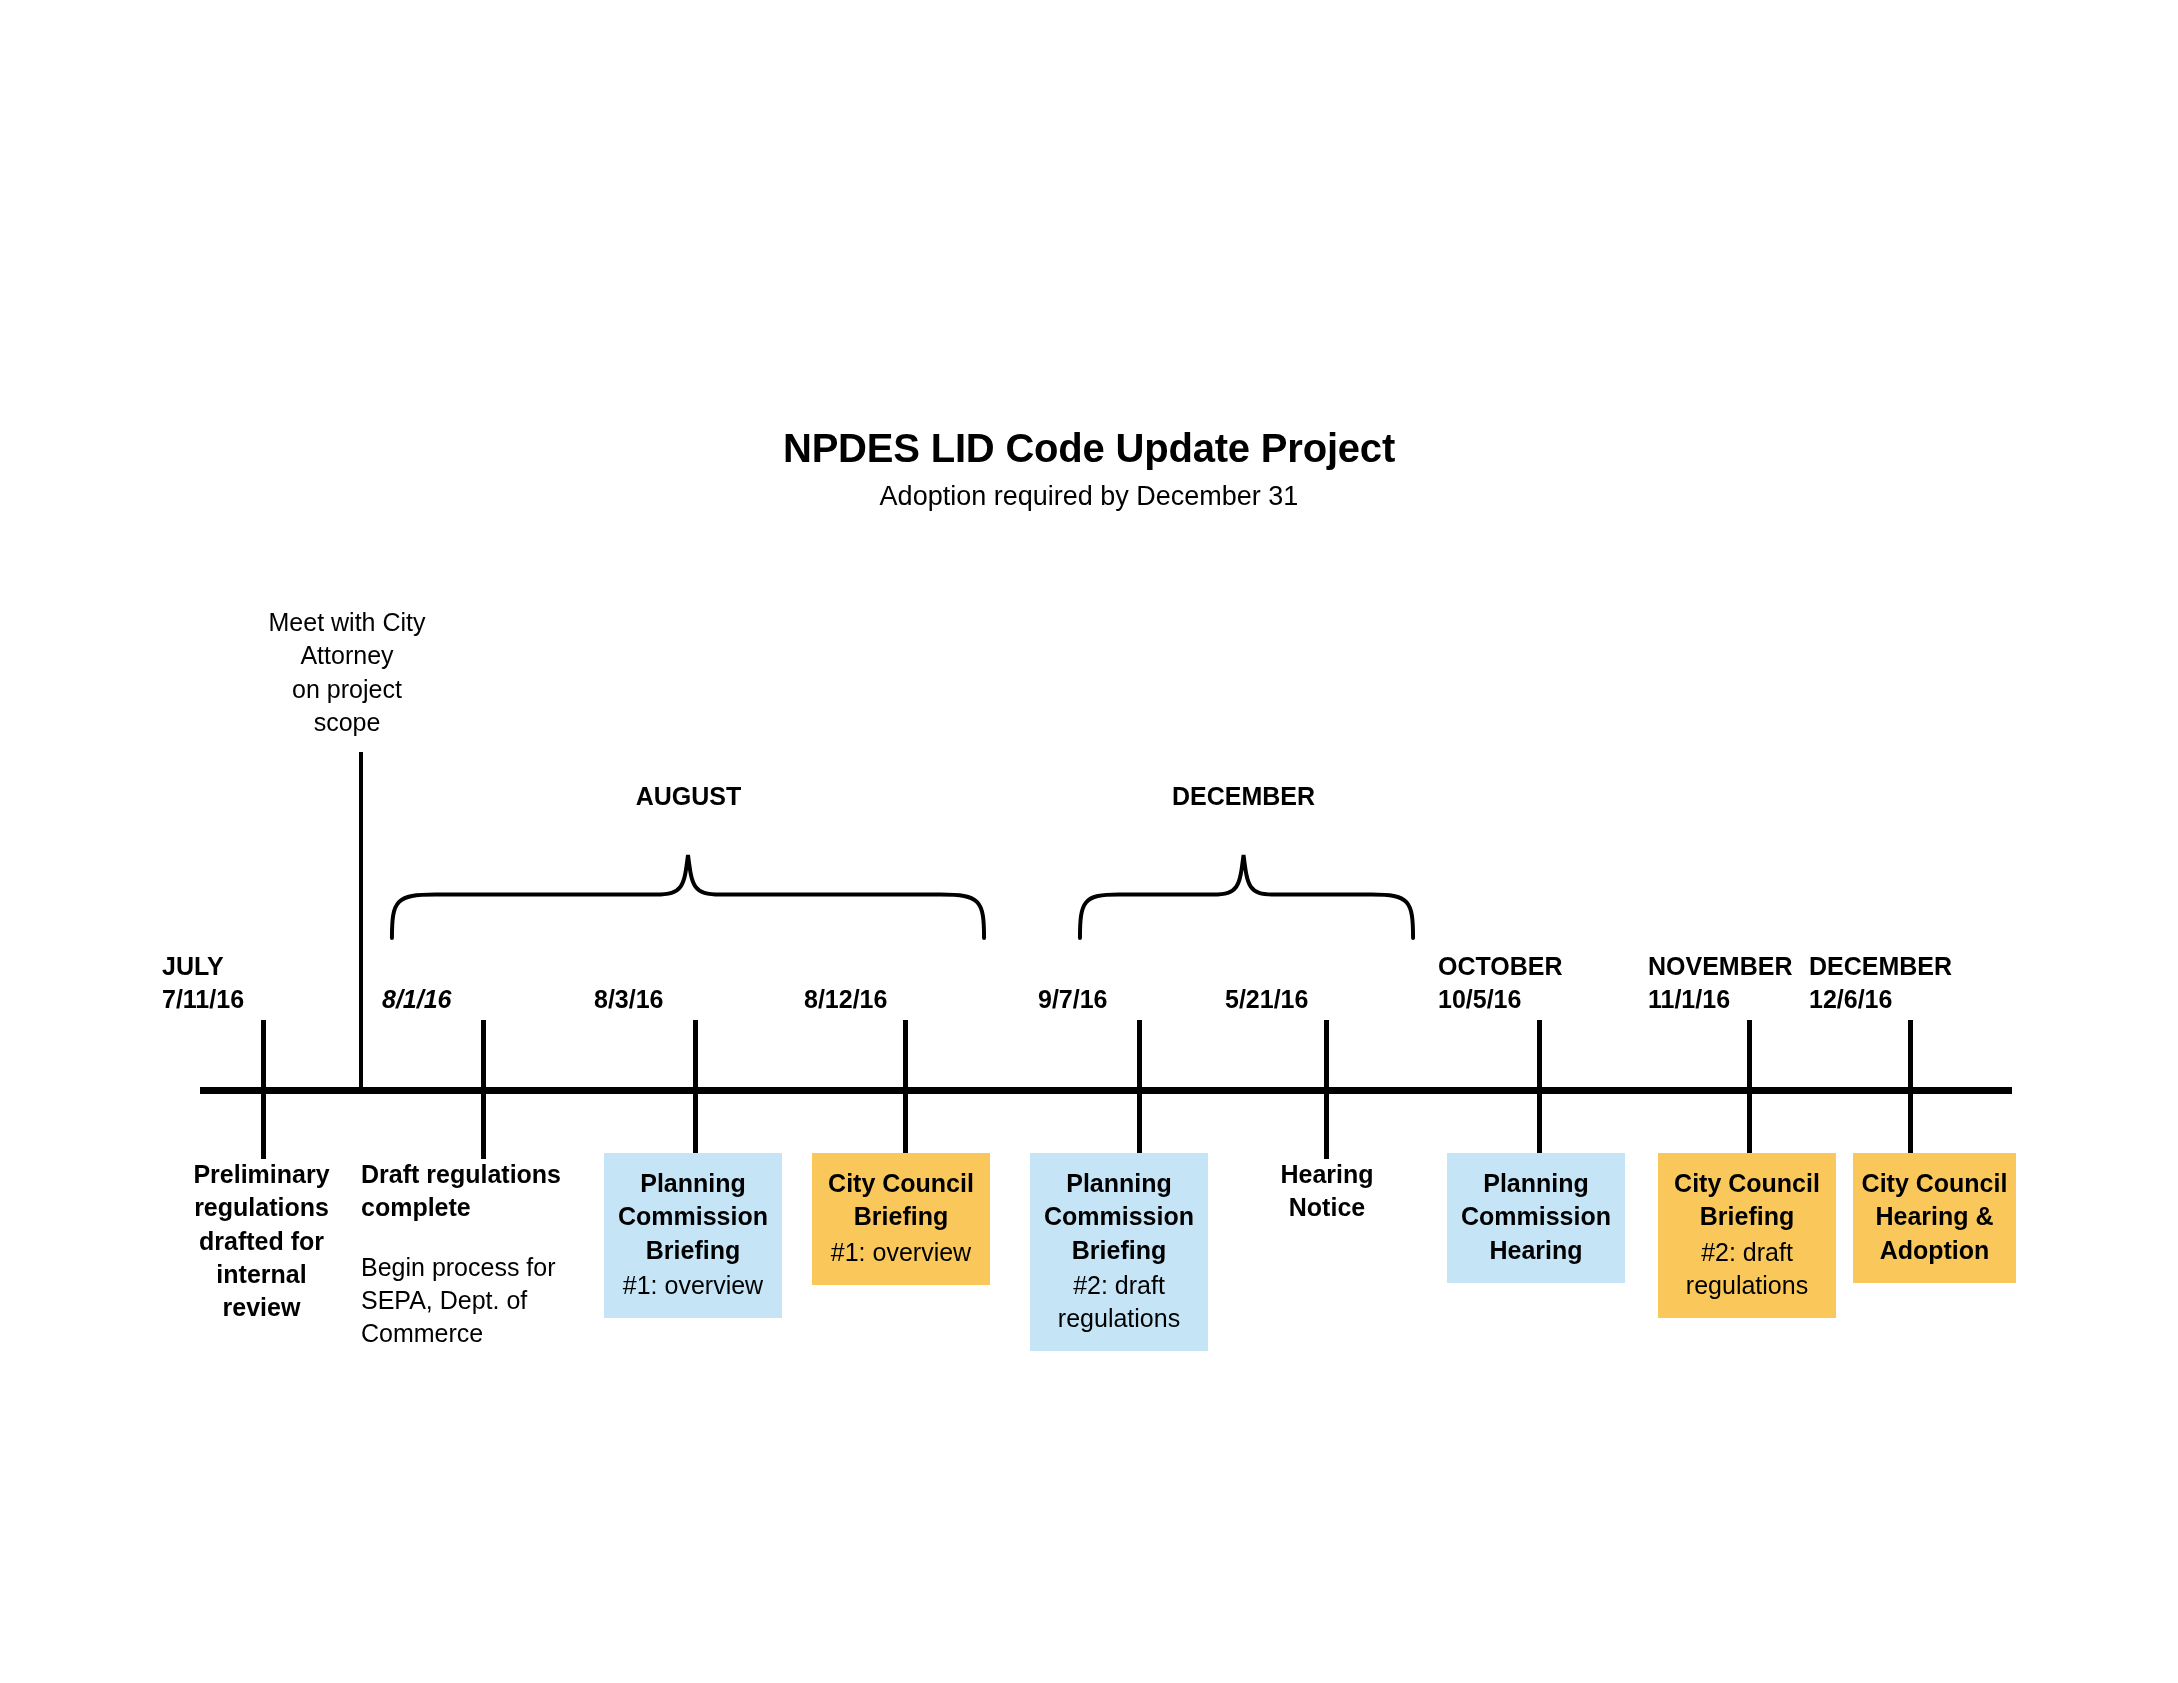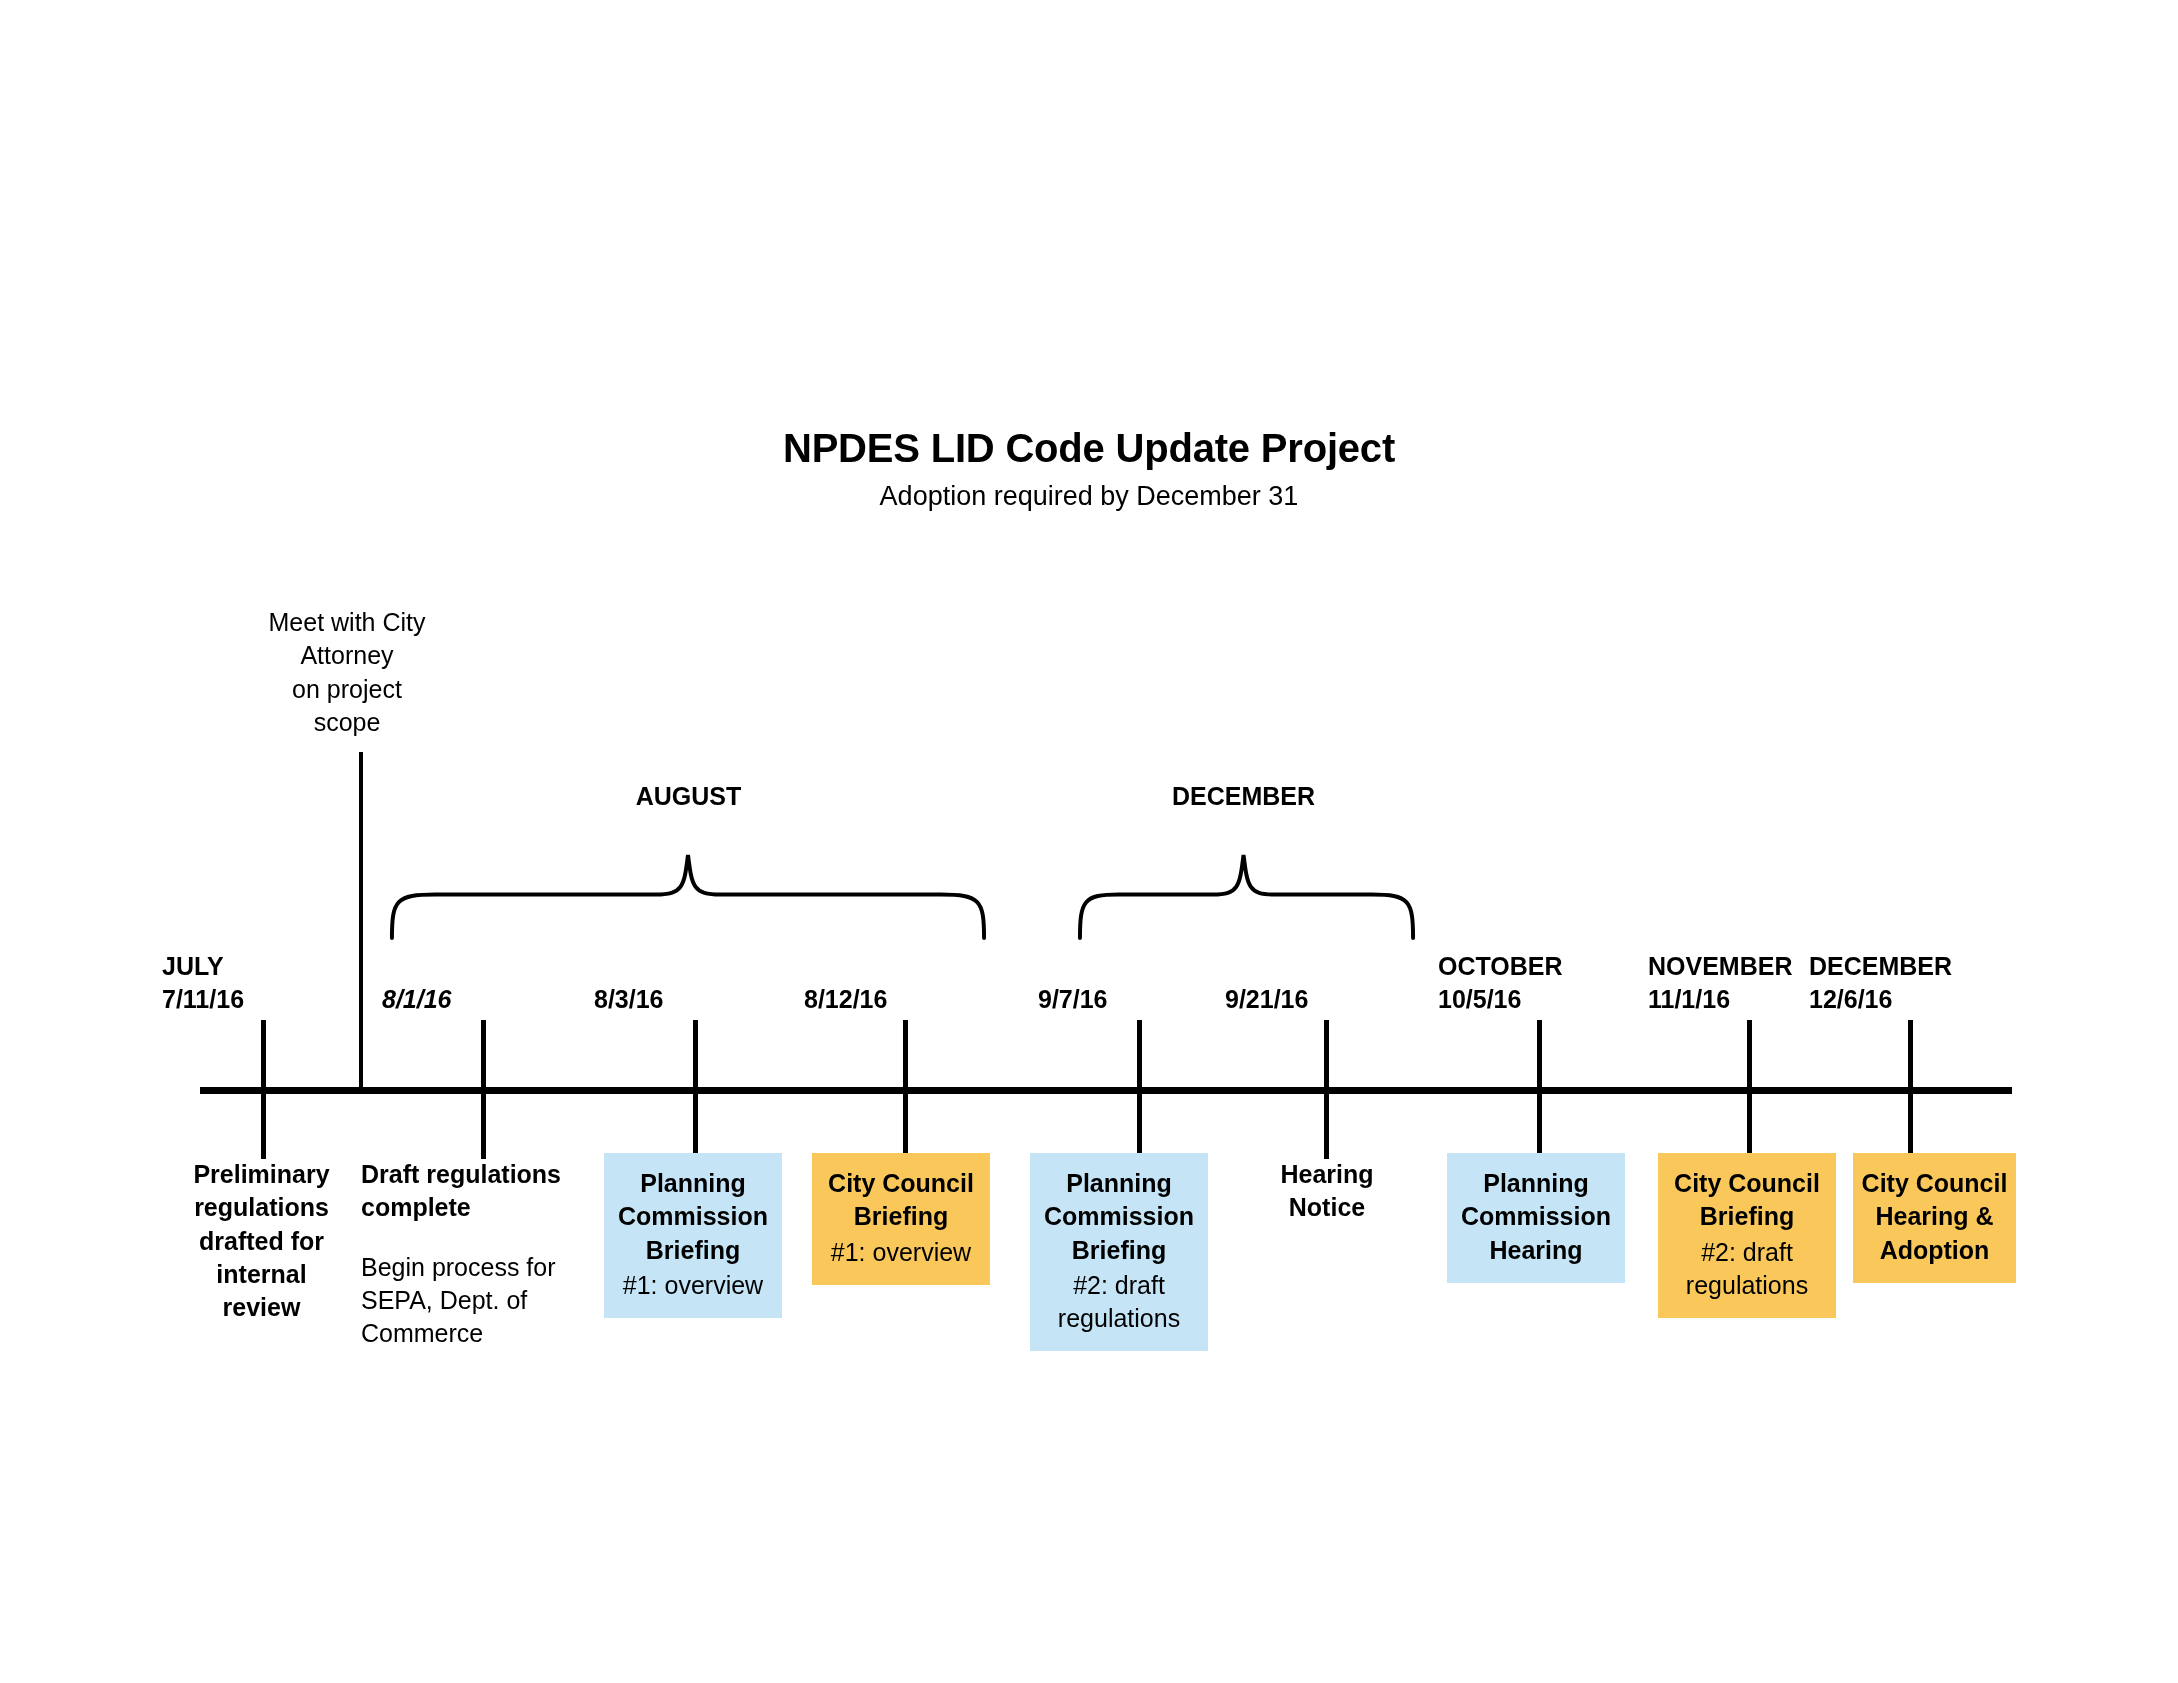--- a/index.html
+++ b/index.html
@@ -176,21 +176,21 @@
   <div class="datelab" style="left:594px; top:983px; width:198px;">
     <span class="date">8/3/16</span>
   </div>
   <div class="datelab" style="left:804px; top:983px; width:198px;">
     <span class="date">8/12/16</span>
   </div>
   <div class="datelab" style="left:1038px; top:983px; width:198px;">
     <span class="date">9/7/16</span>
   </div>
   <div class="datelab" style="left:1225px; top:983px; width:198px;">
-    <span class="date">9/21/16</span>
+    <span class="date">5/21/16</span>
   </div>
   <div class="datelab" style="left:1438px; top:950px; width:198px;">
     <span class="month">OCTOBER</span>
     <span class="date">10/5/16</span>
   </div>
   <div class="datelab" style="left:1648px; top:950px; width:198px;">
     <span class="month">NOVEMBER</span>
     <span class="date">11/1/16</span>
   </div>
   <div class="datelab" style="left:1809px; top:950px; width:198px;">

